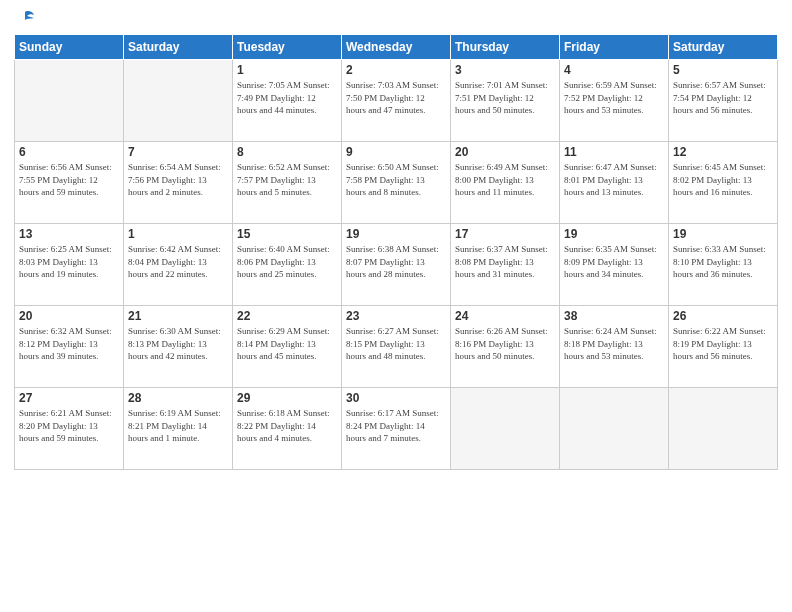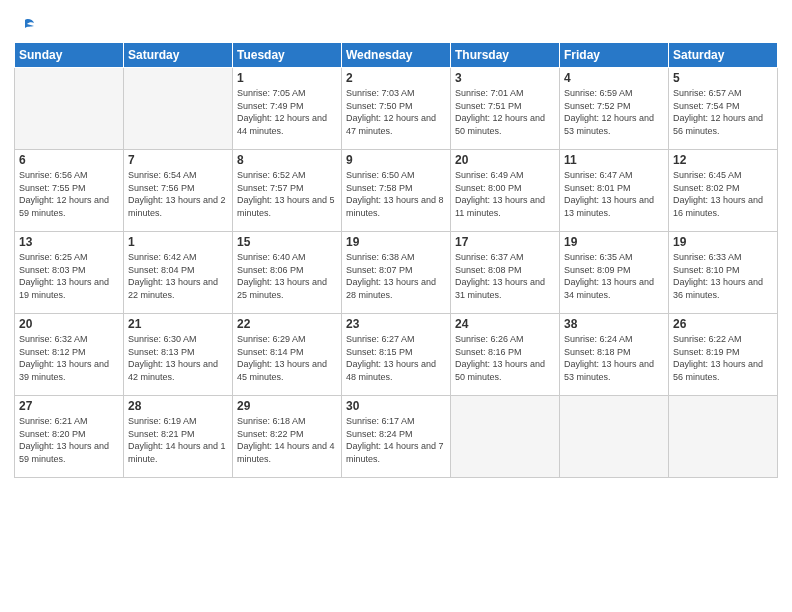--- a/index.html
+++ b/index.html
@@ -6,21 +6,21 @@
     body {
       width: 792px;
       height: 612px;
       font-family: Arial, sans-serif;
       background: #fff;
       overflow: hidden;
     }
     .container {
       width: 792px;
       height: 612px;
-      padding: 18px 14px;
+      padding: 10px 14px;
     }
     .header {
       display: flex;
       justify-content: space-between;
       align-items: flex-start;
       margin-bottom: 8px;
     }
     .logo {
       display: flex;
       align-items: center;
@@ -70,20 +70,21 @@
     .day-number {
       font-size: 12px;
       font-weight: bold;
       display: block;
       margin-bottom: 2px;
     }
     .day-detail {
       font-size: 9px;
       line-height: 1.4;
       color: #444;
+      font-family: Liberation Serif, serif;
     }
   </style>
 </head>
 <body>
 
 <div class="container">
   <div class="header">
     <div class="logo">
       <div>
         <div style="display:flex;align-items:center;">

